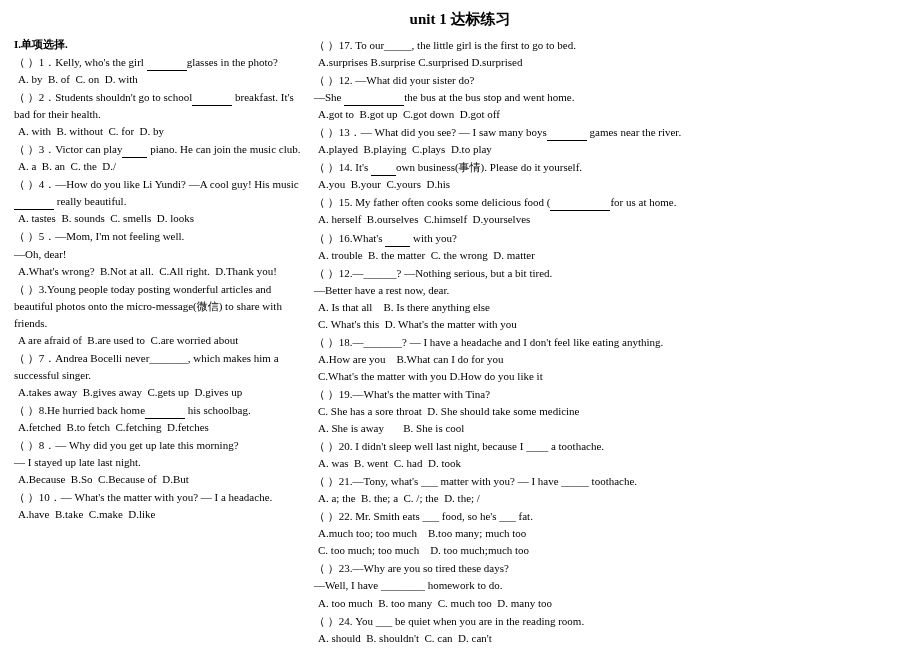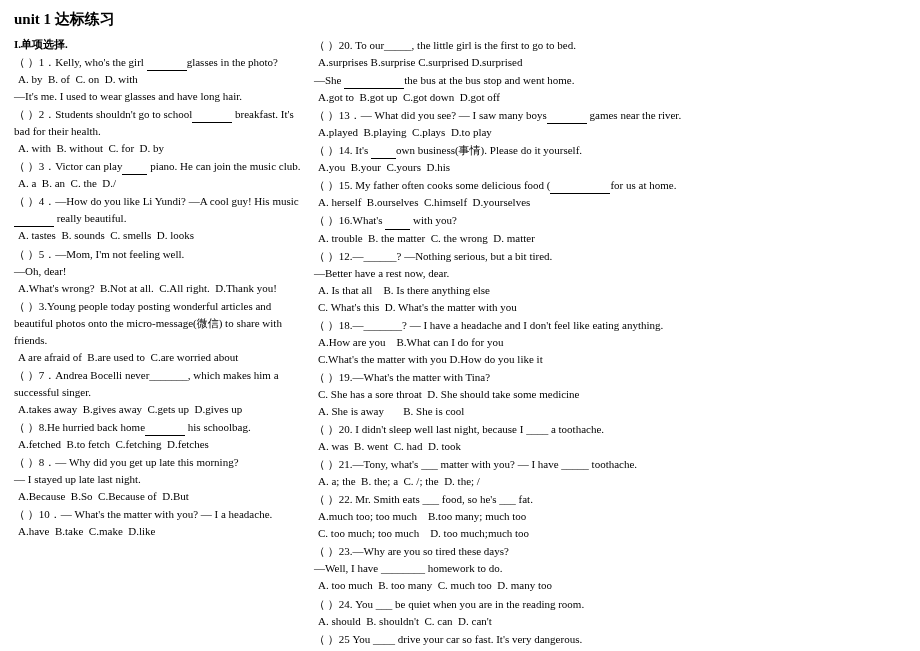--- a/index.html
+++ b/index.html
@@ -6,20 +6,21 @@
     body {
       width: 920px;
       min-height: 651px;
       background: #fff;
       font-family: "SimSun", "宋体", serif;
       font-size: 11px;
       color: #000;
       padding: 10px 14px;
     }
     .page-title {
+      text-align: center;
       font-size: 15px;
       font-weight: bold;
       margin-bottom: 8px;
     }
     .content-wrapper {
       display: flex;
       gap: 10px;
     }
     .col-left {
       width: 290px;
@@ -54,21 +55,20 @@
 <div class="page-title">unit 1  达标练习</div>
 
 <div class="content-wrapper">
 
   <div class="col-left">
     <div class="section-title">I.单项选择.</div>
 
     <div class="item">
       <p>（  ）1．Kelly, who's the girl <span class="blank"></span>glasses in the photo?</p>
       <p class="options">A. by&nbsp;&nbsp;B. of&nbsp;&nbsp;C. on&nbsp;&nbsp;D. with</p>
-      <p>—It's me. I used to wear glasses and have long hair.</p>
     </div>
     <div class="item">
       <p>（  ）2．Students shouldn't go to school<span class="blank"></span> breakfast. It's bad for their health.</p>
       <p class="options">A. with&nbsp;&nbsp;B. without&nbsp;&nbsp;C. for&nbsp;&nbsp;D. by</p>
     </div>
     <div class="item">
       <p>（  ）3．Victor can play<span class="blank-short"></span> piano. He can join the music club.</p>
       <p class="options">A. a&nbsp;&nbsp;B. an&nbsp;&nbsp;C. the&nbsp;&nbsp;D./</p>
     </div>
     <div class="item">
@@ -99,24 +99,25 @@
     </div>
     <div class="item">
       <p>（  ）10．— What's the matter with you? — I a headache.</p>
       <p class="options">A.have&nbsp;&nbsp;B.take&nbsp;&nbsp;C.make&nbsp;&nbsp;D.like</p>
     </div>
   </div>
 
   <div class="col-right">
 
     <div class="item">
-      <p>（  ）20. To our_____, the little girl is the first to go to bed.</p>
+      <p>（  ）17. To our_____, the little girl is the first to go to bed.</p>
       <p class="options">A.surprises B.surprise C.surprised D.surprised</p>
     </div>
     <div class="item">
+      <p>（  ）12. —What did your sister do?</p>
       <p>—She <span class="blank-long"></span>the bus at the bus stop and went home.</p>
       <p class="options">A.got to&nbsp;&nbsp;B.got up&nbsp;&nbsp;C.got down&nbsp;&nbsp;D.got off</p>
     </div>
     <div class="item">
       <p>（  ）13．— What did you see? — I saw many boys<span class="blank"></span> games near the river.</p>
       <p class="options">A.played&nbsp;&nbsp;B.playing&nbsp;&nbsp;C.plays&nbsp;&nbsp;D.to play</p>
     </div>
     <div class="item">
       <p>（  ）14. It's <span class="blank-short"></span>own business(事情). Please do it yourself.</p>
       <p class="options">A.you&nbsp;&nbsp;B.your&nbsp;&nbsp;C.yours&nbsp;&nbsp;D.his</p>

